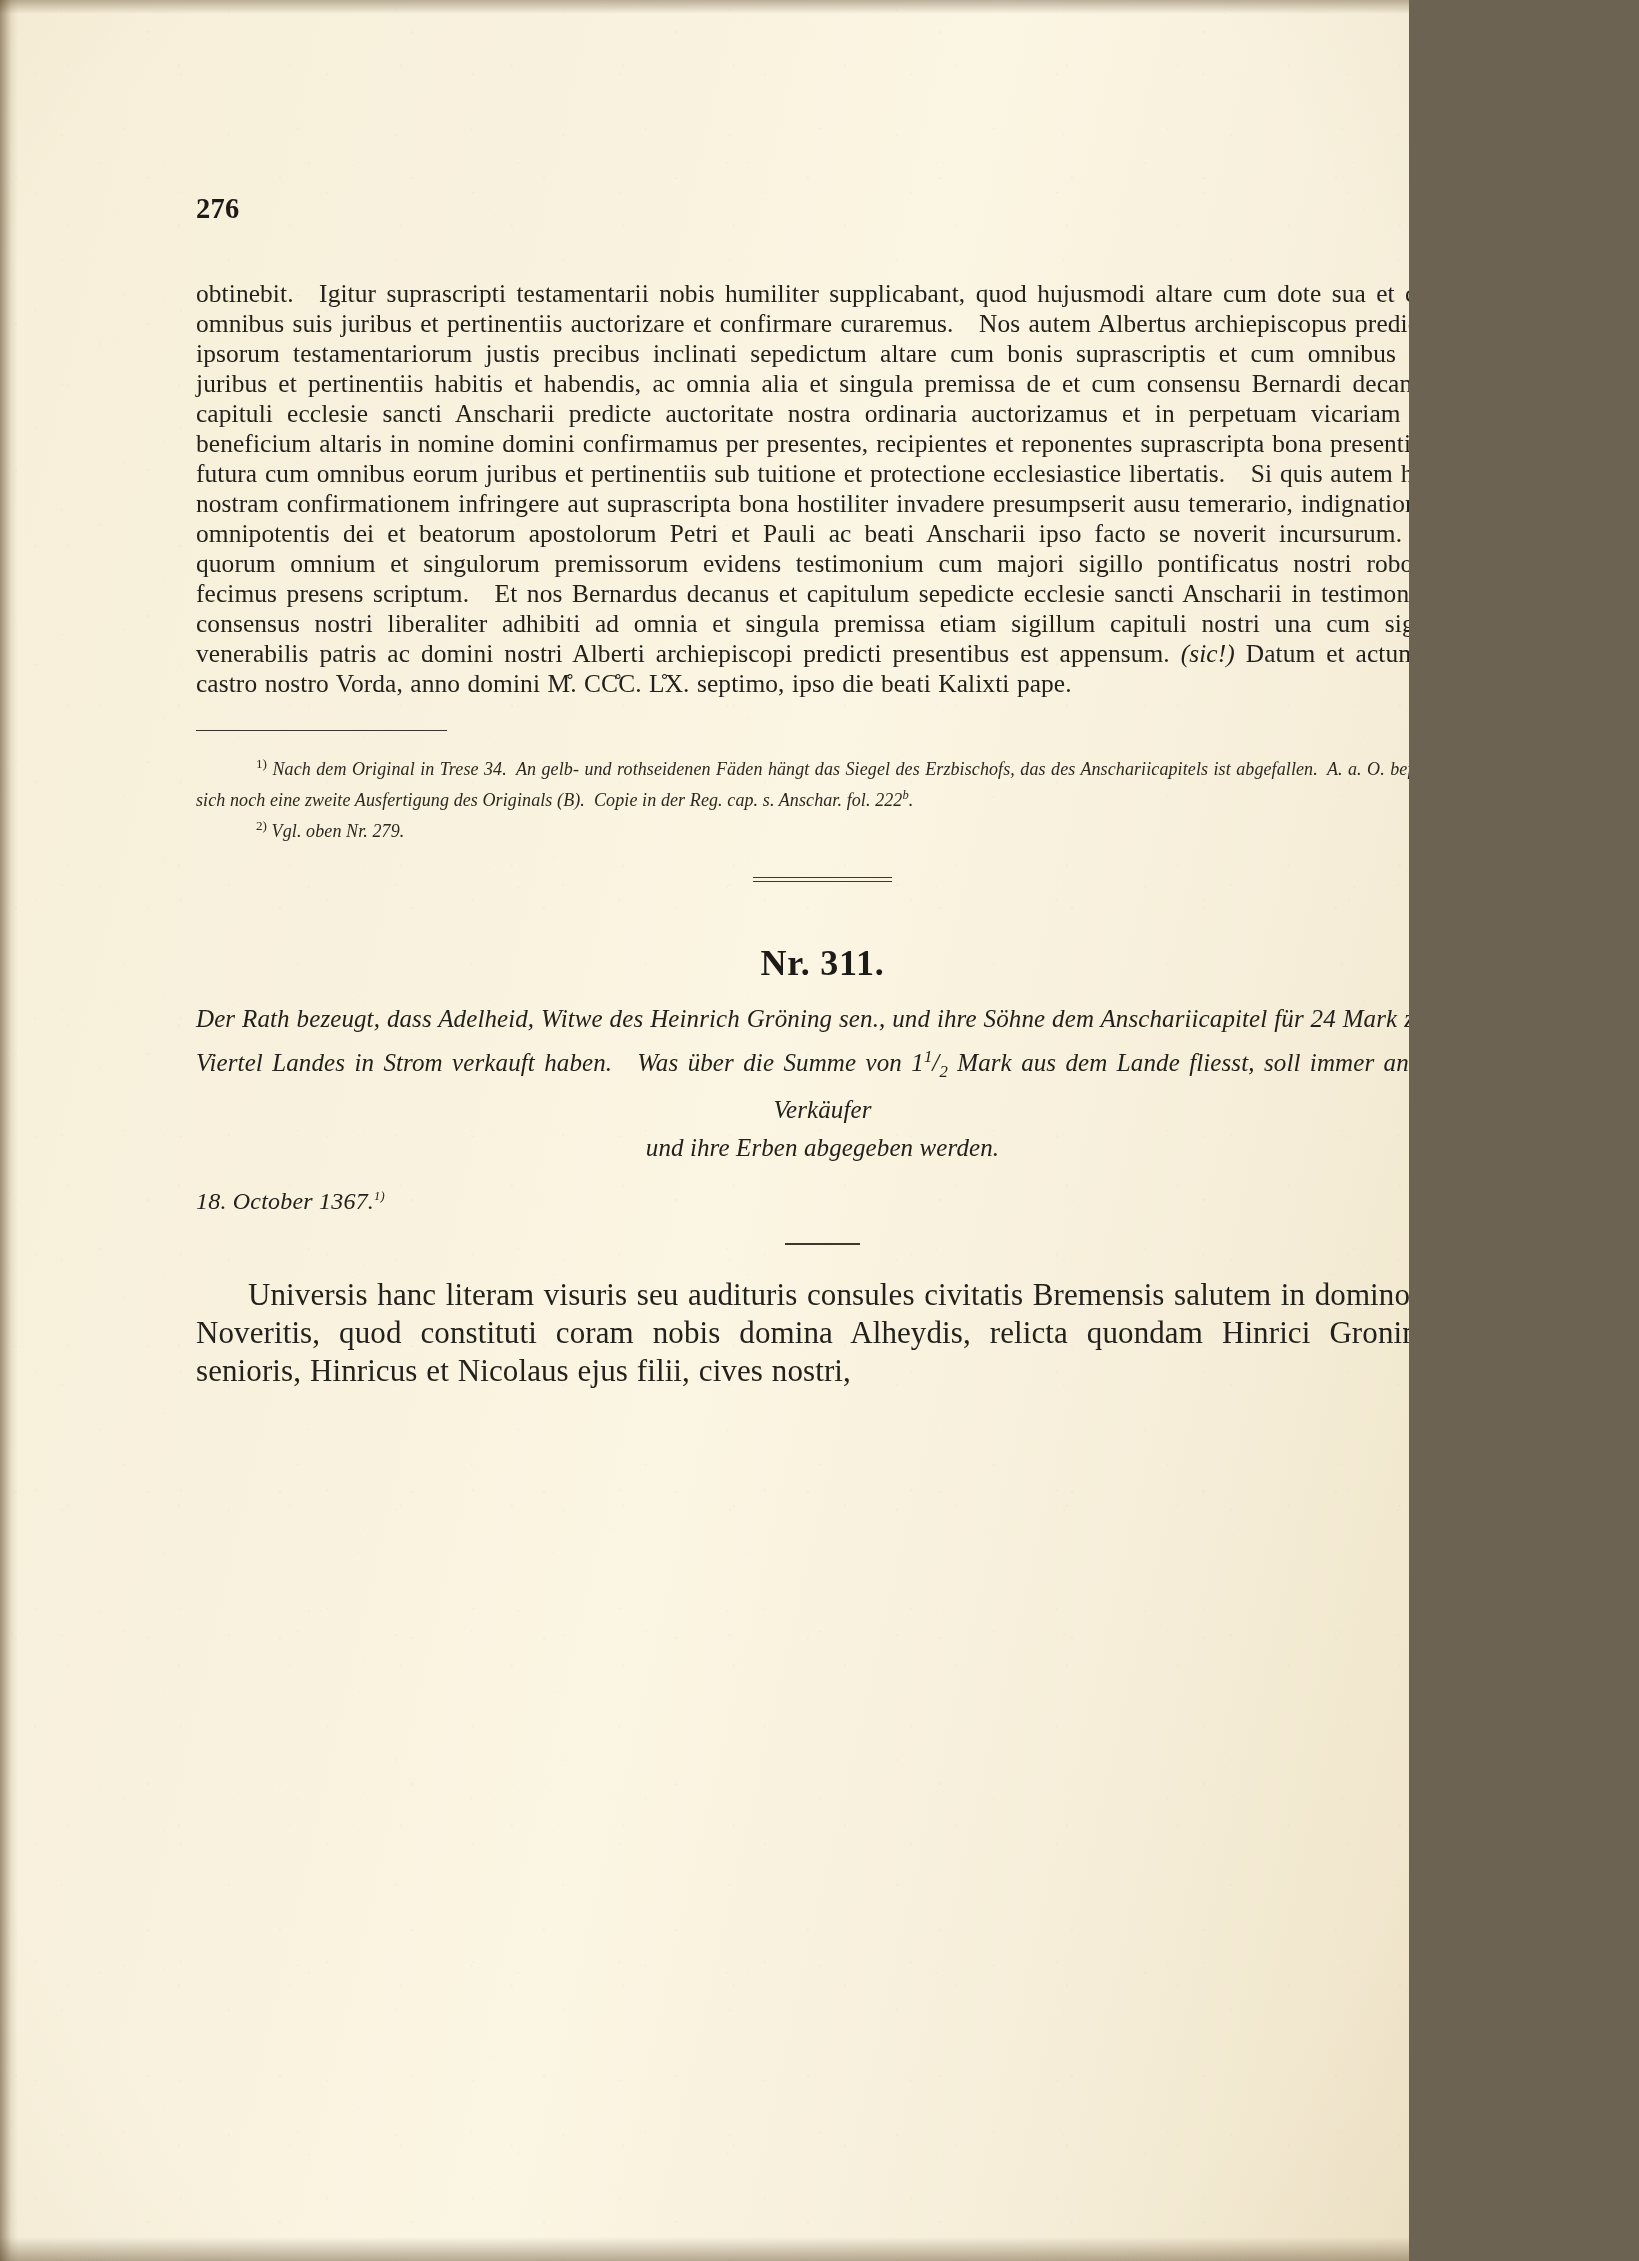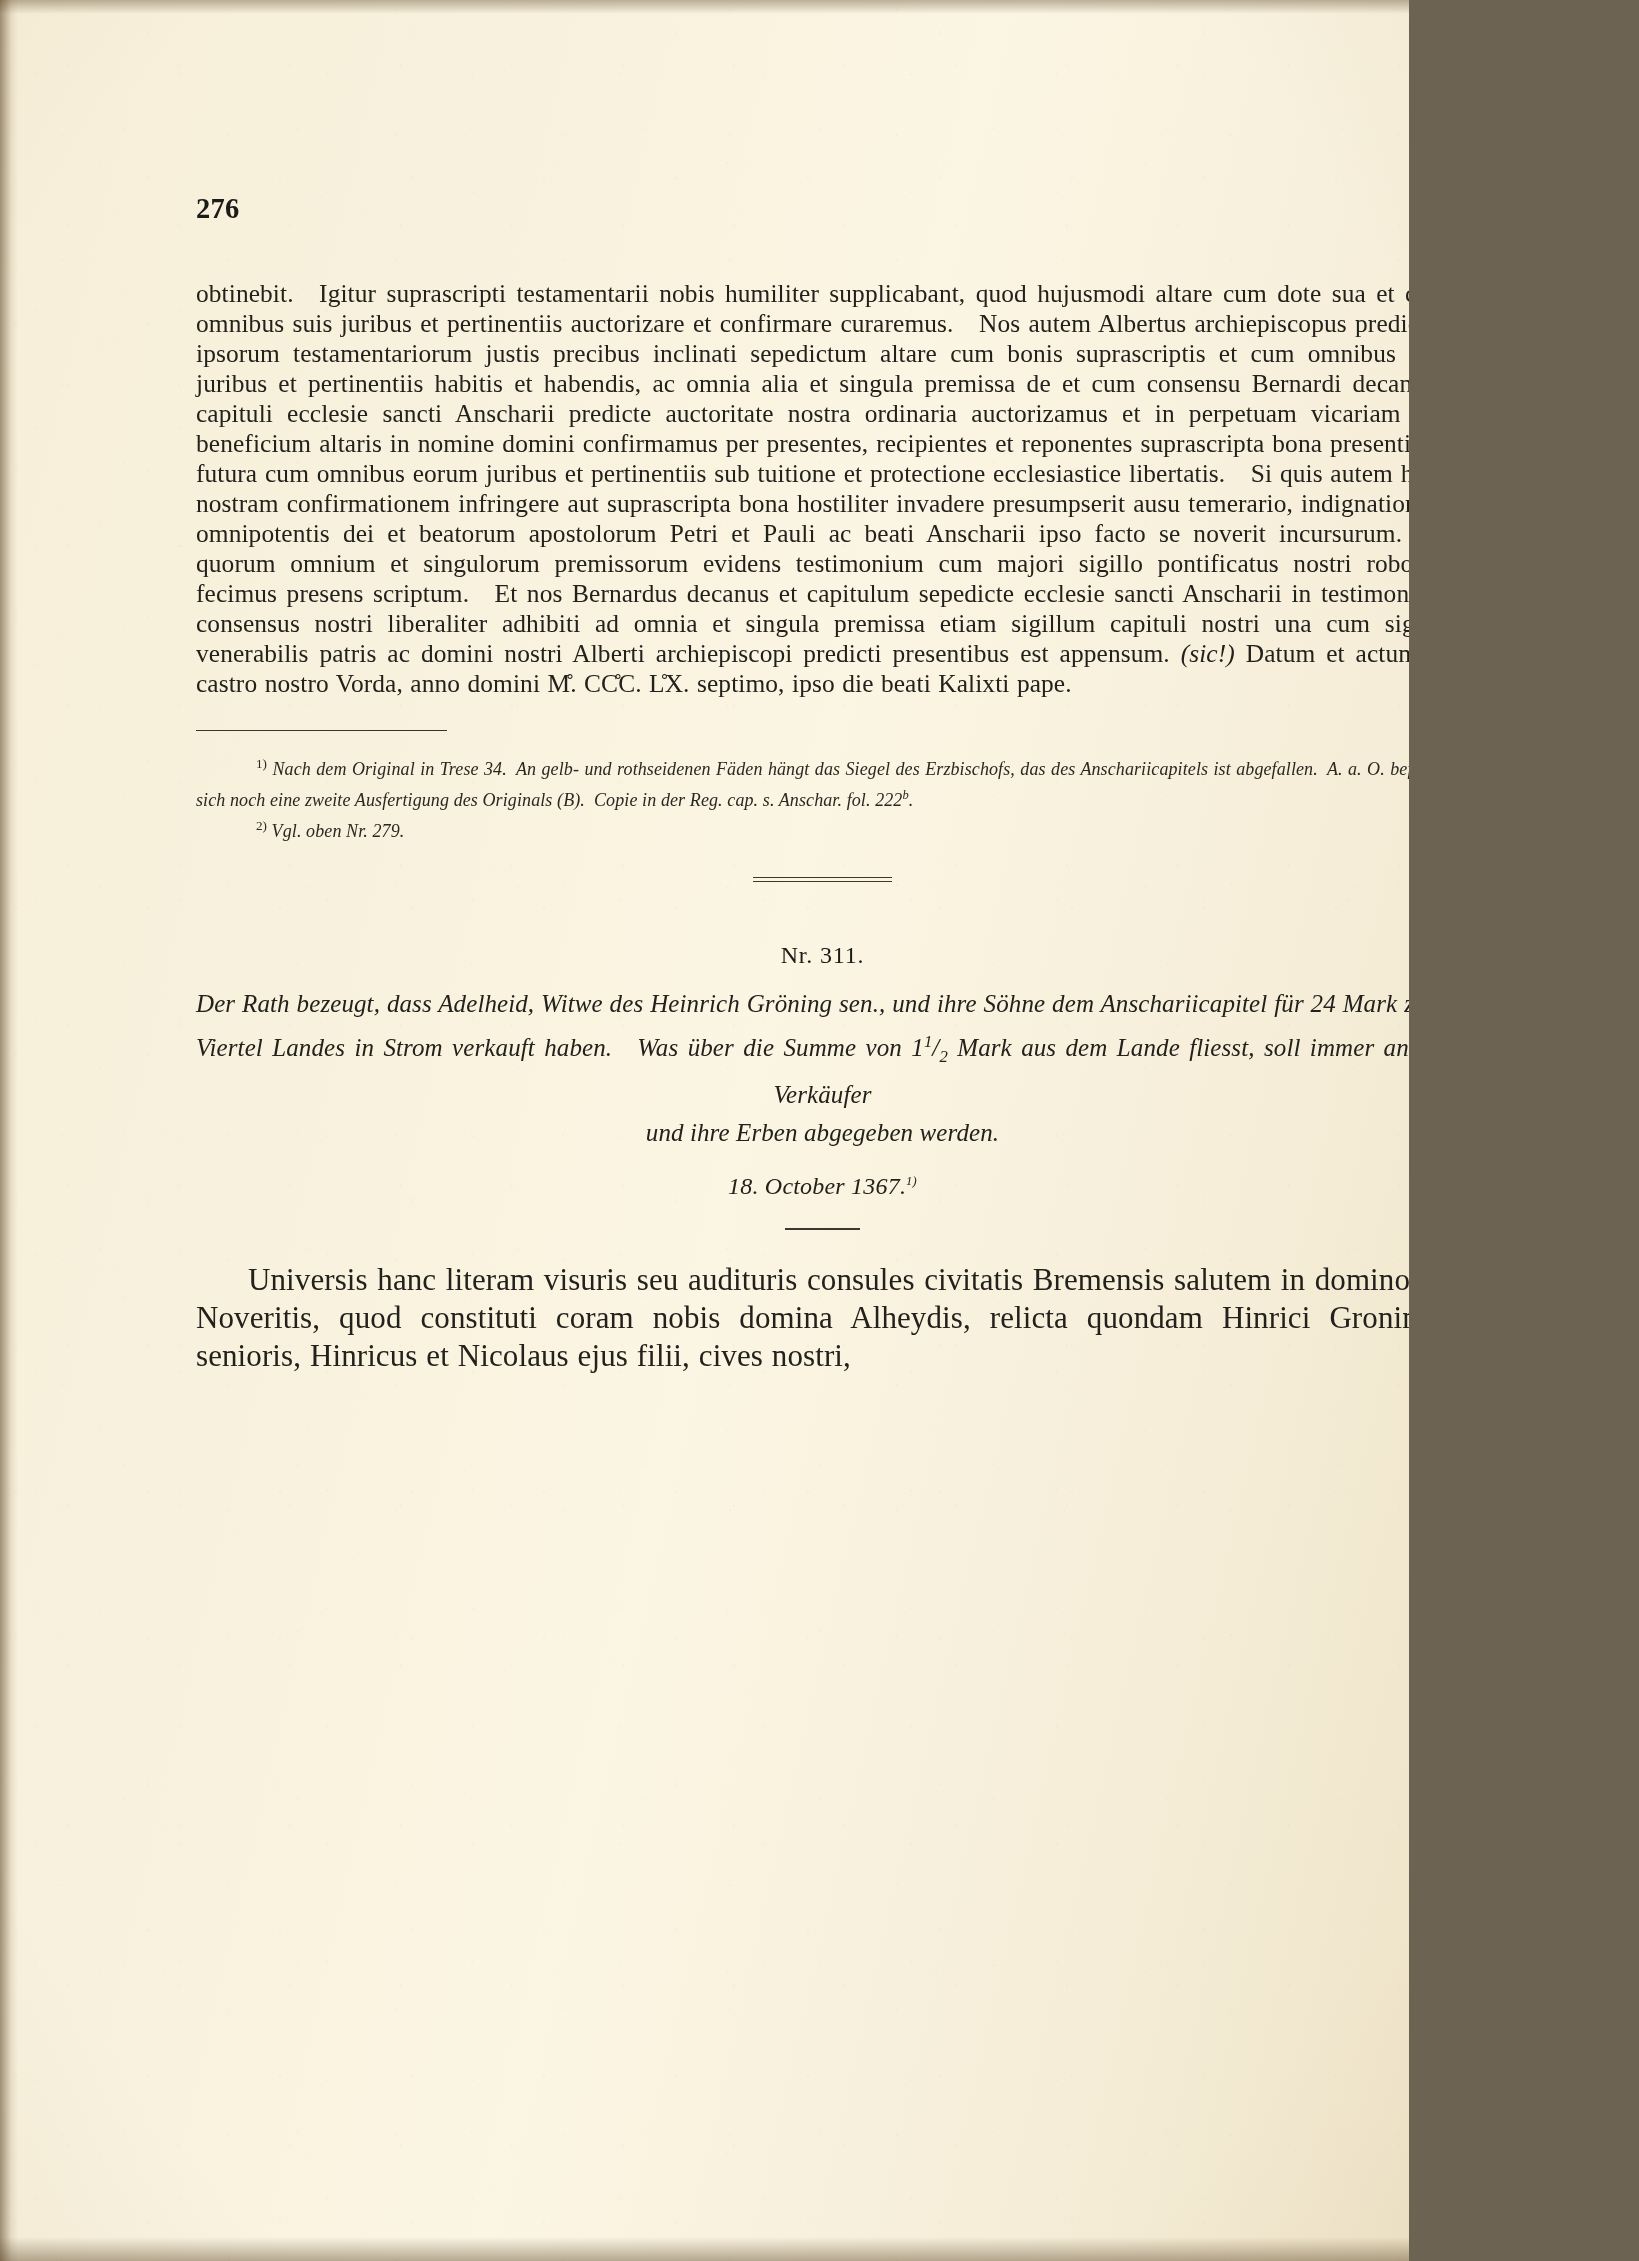--- a/index.html
+++ b/index.html
@@ -147,22 +147,22 @@
     width: 139px;
     height: 3.5px;
     border-top: 1.5px solid #3d382e;
     border-bottom: 1.5px solid #3d382e;
   }
 
   
   .entry-no {
     margin-top: 60px;
     text-align: center;
-    font-size: 24px;
-    font-weight: normal;
+    font-size: 36px;
+    font-weight: bold;
     letter-spacing: 0.8px;
     color: #1d1b17;
   }
 
   
   .regest {
     margin-top: 15.3px;
     font-size: 25px;
     line-height: 38px;
     font-style: italic;
@@ -179,21 +179,20 @@
     display: inline-block;
     font-style: italic;
     white-space: nowrap;
   }
   .frac .num { vertical-align: super; font-size: 16.7px; }
   .frac .den { vertical-align: sub;   font-size: 16.7px; }
 
   
   .date-line {
     margin-top: 21px;
-    text-align: center;
     font-size: 24px;
     font-style: italic;
     letter-spacing: 0.2px;
     color: #23211c;
   }
 
   .mid-rule {
     margin: 28px auto 0;
     width: 75px;
     border-top: 2.1px solid #3d382e;

